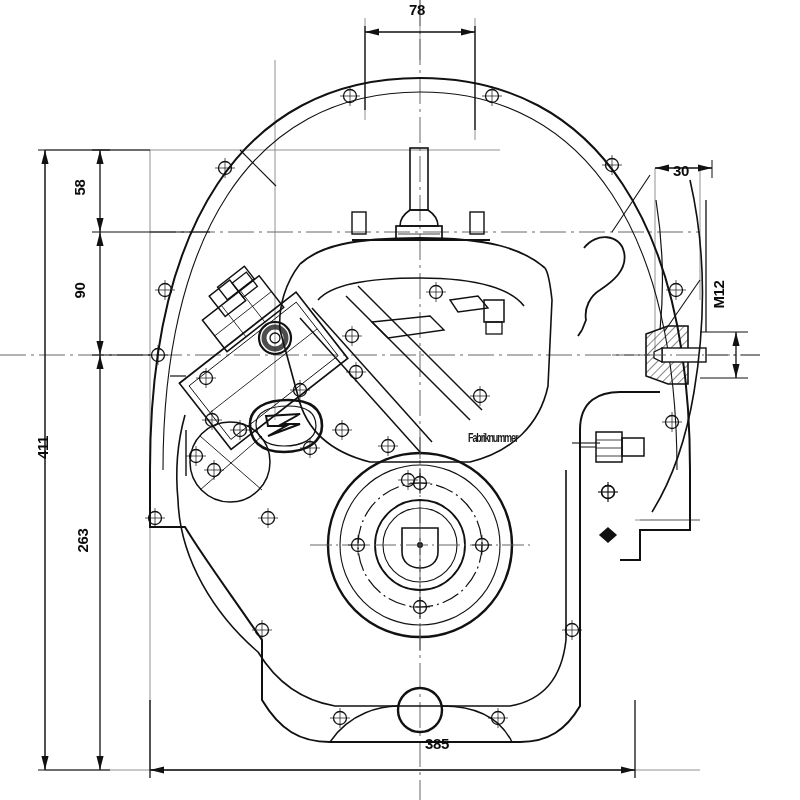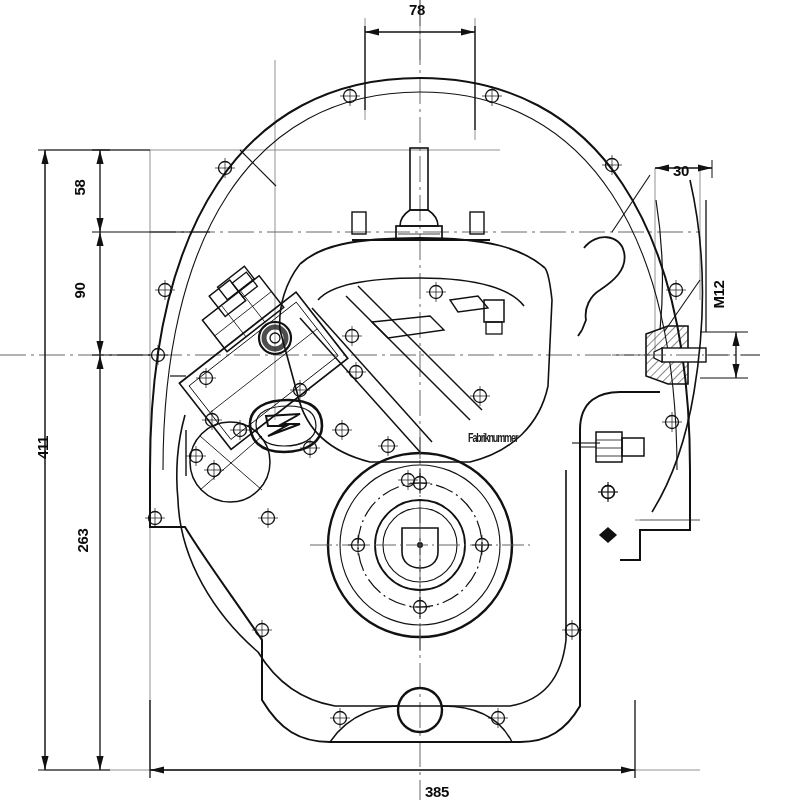--- a/index.html
+++ b/index.html
@@ -330,21 +330,21 @@
   <div class="dimlabel" style="left:409px; top:2px;">78</div>
 
   <div class="dimlabel rot" style="left:72px; top:180px;">58</div>
 
   <div class="dimlabel rot" style="left:72px; top:283px;">90</div>
 
   <div class="dimlabel rot" style="left:71px; top:533px;">263</div>
 
   <div class="dimlabel rot" style="left:31px; top:440px;">411</div>
 
-  <div class="dimlabel" style="left:425px; top:784px;">385</div>
+  <div class="dimlabel" style="left:425px; top:736px;">385</div>
 
   <div class="dimlabel" style="left:673px; top:163px;">30</div>
 
   <div class="dimlabel rot" style="left:705px; top:287px;">M12</div>
 
   <div class="nameplate" style="left:468px; top:434px;">Fabriknummer</div>
 
 </div>
 
 </body></html>

